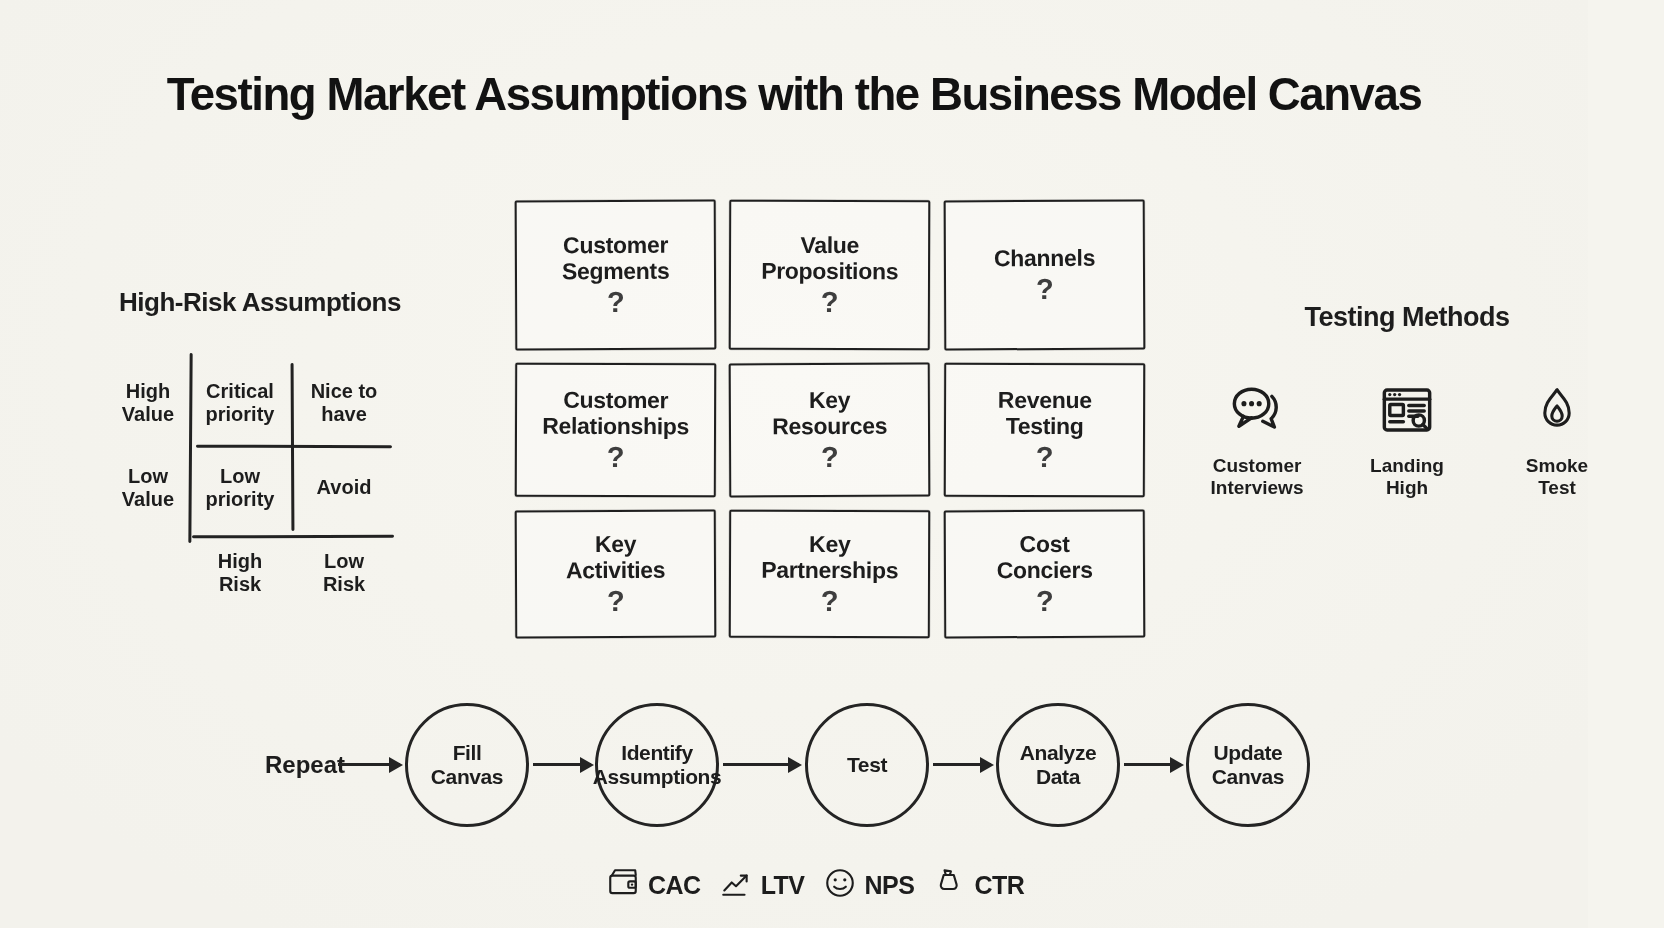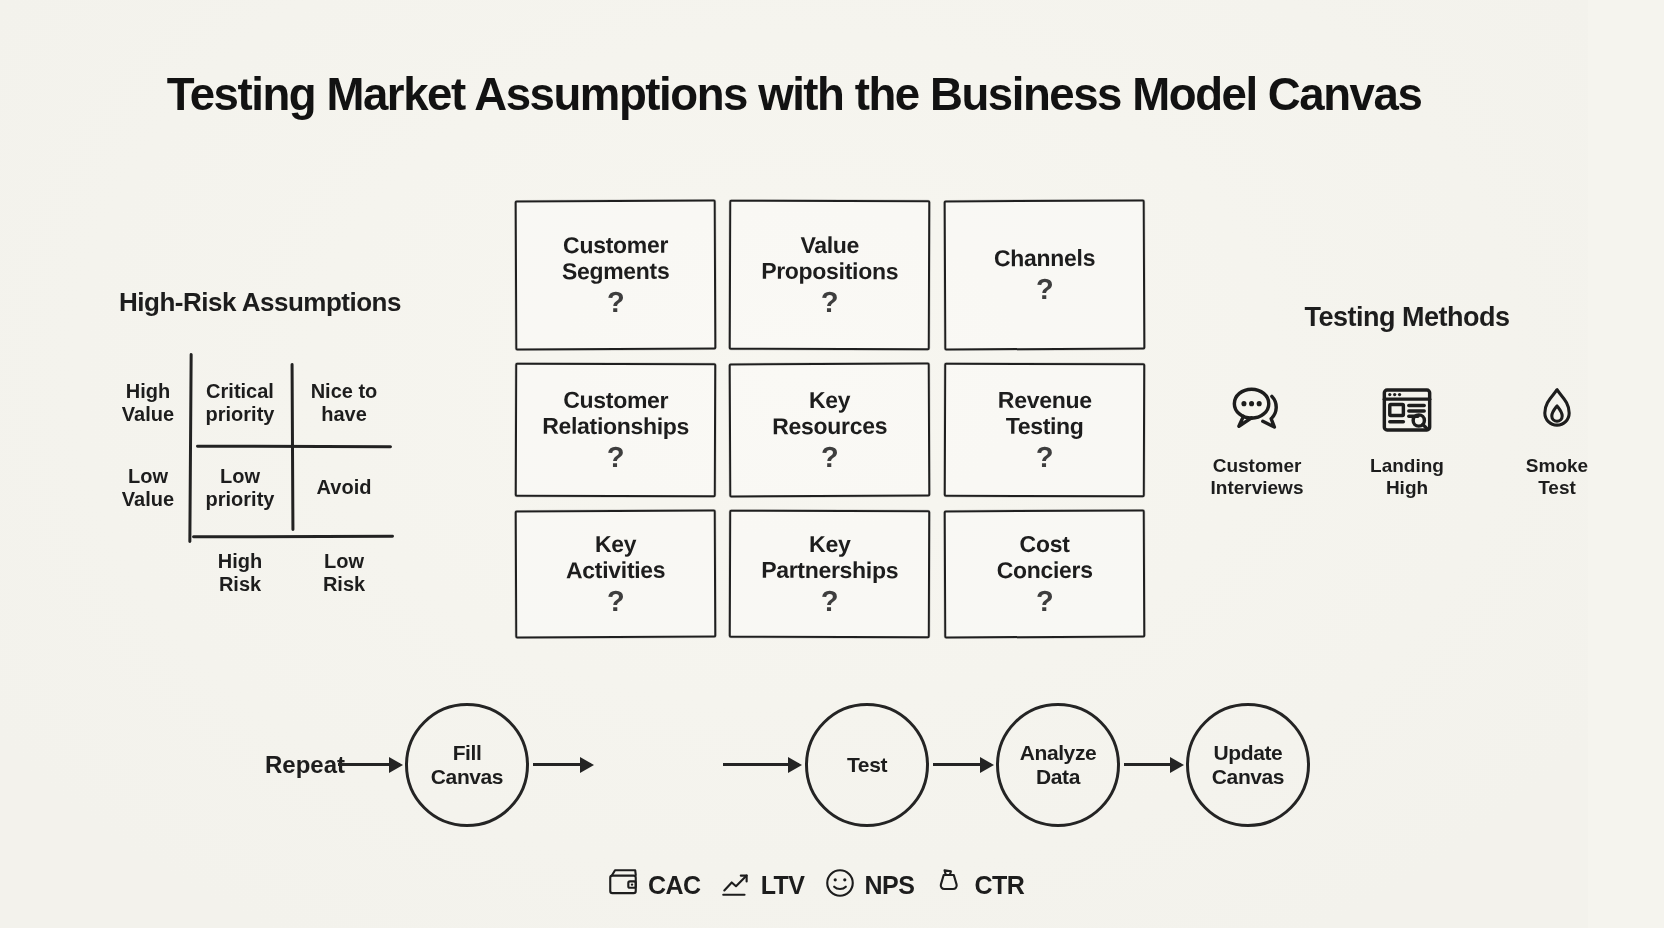--- a/index.html
+++ b/index.html
@@ -209,20 +209,24 @@
   </div>
 
   <div class="flow-label-repeat">Repeat</div>
 
   <div class="arrow" style="left:338px; width:62px;"></div>
   <div class="node" style="left:405px;">
     <div class="node-label ml">Fill
 Canvas</div>
   </div>
   <div class="arrow" style="left:533px; width:58px;"></div>
+  <div class="node" style="left:595px;">
+    <div class="node-label ml">Identify
+Assumptions</div>
+  </div>
   <div class="arrow" style="left:723px; width:76px;"></div>
   <div class="node" style="left:805px;">
     <div class="node-label ml">Test</div>
   </div>
   <div class="arrow" style="left:933px; width:58px;"></div>
   <div class="node" style="left:996px;justify-content:center;">
     <div class="node-label ml">Analyze
 Data</div>
   </div>
   <div class="arrow" style="left:1124px; width:57px;"></div>

